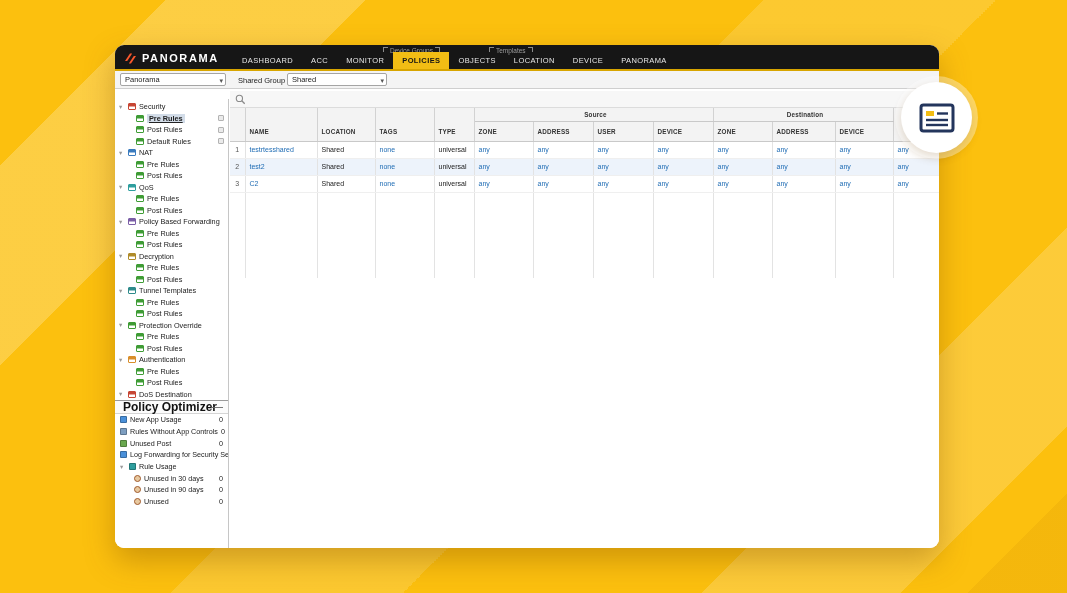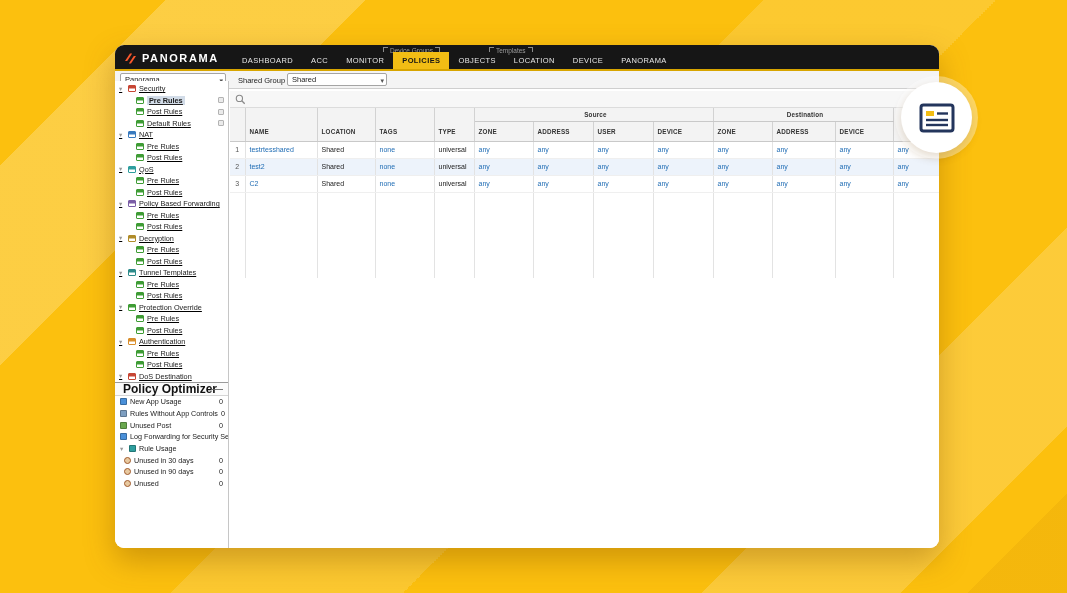--- a/index.html
+++ b/index.html
@@ -31,36 +31,36 @@
   
   .toolbar { position:relative; height:18px; background:#f4f4f4; border-bottom:1px solid #cfcfcf; }
   .select { position:absolute; top:2px; height:13px; background:#fff; border:1px solid #a5a5a5; border-radius:2px;
     font-size:7.5px; line-height:11px; padding:0 13px 0 4px; color:#222; cursor:default; }
   .select::after { content:"▾"; position:absolute; right:2px; top:1px; font-size:7px; color:#555; }
   .sel-context { left:5px; width:106px; }
   .dg-label { position:absolute; left:123px; top:5px; font-size:7.5px; color:#222; }
   .sel-dg { left:172px; width:100px; }
 
   
-  .sidebar { position:absolute; left:0; top:36px; bottom:0; width:114px; background:#fff; border-right:1px solid #c6c6c6; overflow:hidden;text-decoration:underline; }
+  .sidebar { position:absolute; left:0; top:54px; bottom:0; width:114px; background:#fff; border-right:1px solid #c6c6c6; overflow:hidden; }
   .tree { padding-top:2px; }
   .tree-row { display:flex; align-items:center; height:11.5px; padding-left:4px; gap:3px; font-size:7.3px; color:#222; white-space:nowrap; overflow:hidden; }
   .chev { color:#9a9a9a; font-size:6.5px; width:6px; flex:none; }
   .gicon { display:inline-block; flex:none; width:8px; height:7px; border:1px solid currentColor; box-shadow:inset 0 2.5px 0 currentColor; border-radius:1px; background:#fff; }
   .tree-child { padding-left:21px; }
   .sel-label { background:#d2dce8; font-weight:bold; text-decoration:underline; padding:0 2px; }
   .mini { margin-left:auto; margin-right:4px; flex:none; width:6px; height:6px; border:1px solid #b3b3b3; background:#ebebeb; border-radius:1px; }
   .ic0{color:#c74634}.ic1{color:#3a7bbf}.ic2{color:#2e9e9e}.ic3{color:#7b5ea7}.ic4{color:#b08c2a}
   .ic5{color:#2e8b8b}.ic6{color:#3f9c35}.ic7{color:#d98e2b}.ic8{color:#c74634}.icg{color:#3f9c35}
 
   .optimizer { position:absolute; left:0; right:0; top:301px; border-top:1px solid #9a9a9a; background:#fff; }
   .opt-header { position:relative; height:13px; line-height:13px; font-size:12px; font-weight:bold; color:#111; padding-left:8px; background:#fbfbfb; border-bottom:1px solid #d5d5d5; }
   .opt-min { position:absolute; right:5px; top:0; color:#666; font-weight:normal; cursor:default; }
   .opt-row { display:flex; align-items:center; height:11.7px; font-size:7.2px; color:#222; padding-left:5px; gap:3px; white-space:nowrap; overflow:hidden; }
-  .opt-child { padding-left:9px; }
+  .opt-child { padding-left:19px; }
   .cnt { margin-left:auto; padding-right:5px; color:#222; flex:none; }
   .sqicon { flex:none; width:7px; height:7px; border-radius:1px; border:1px solid rgba(0,0,0,0.25); }
   .sq-blue{background:#4a90d9}.sq-teal{background:#2e9e9e}.sq-green{background:#6aa84f}.sq-slate{background:#7d9ec0}
   .dot-icon { flex:none; width:7px; height:7px; border-radius:50%; border:1px solid #a05a2c; background:#e8c9a0; }
 
   
   .content { position:absolute; left:115px; top:46px; right:0; bottom:0; background:#fff; overflow:hidden; }
   .searchbar { height:17px; background:#f7f7f7; border-bottom:1px solid #dcdcdc; display:flex; align-items:center; padding-left:5px; }
   .table-wrap { overflow:hidden; }
   table.rules { border-collapse:collapse; table-layout:fixed; width:715px; }

